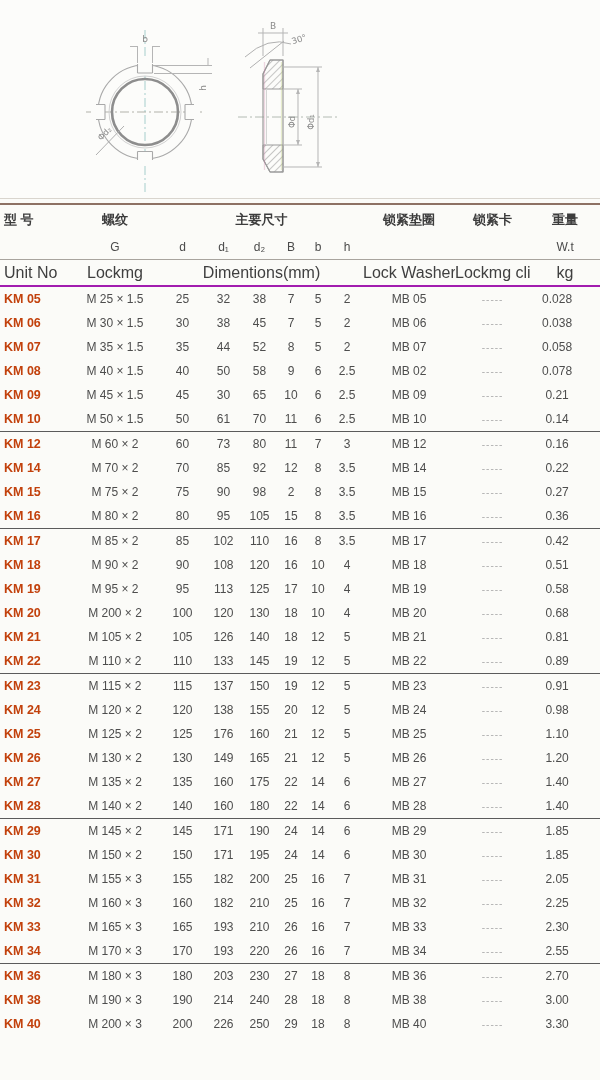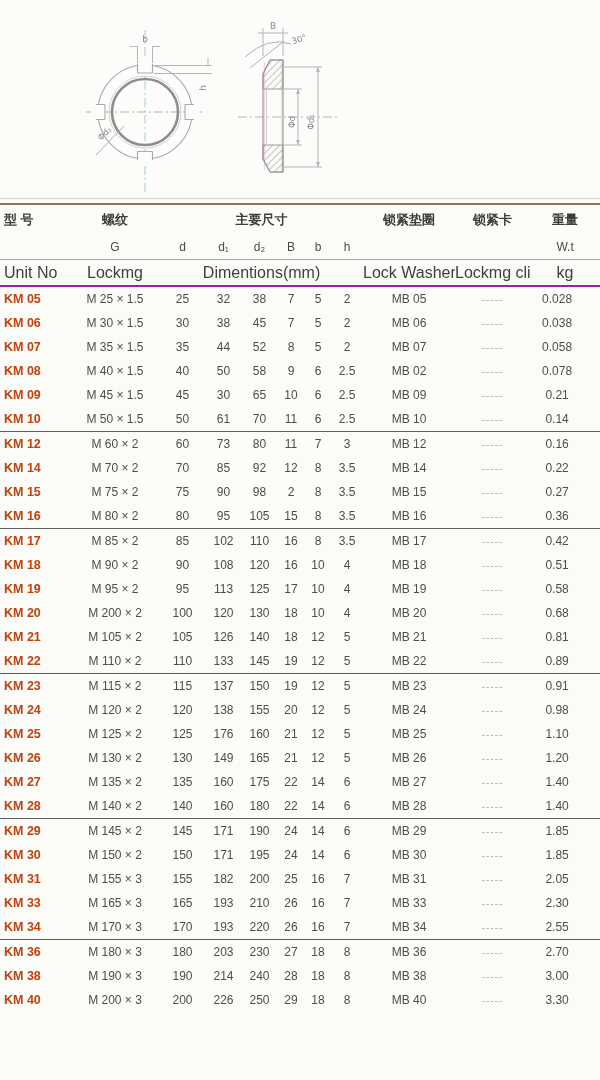--- a/index.html
+++ b/index.html
@@ -474,20 +474,33 @@
         <td>182</td>
         <td>200</td>
         <td>25</td>
         <td>16</td>
         <td>7</td>
         <td>MB 31</td>
         <td>-----</td>
         <td>2.05</td>
       </tr>
       <tr>
+        <td>KM 32</td>
+        <td>M 160 × 3</td>
+        <td>160</td>
+        <td>182</td>
+        <td>210</td>
+        <td>25</td>
+        <td>16</td>
+        <td>7</td>
+        <td>MB 32</td>
+        <td>-----</td>
+        <td>2.25</td>
+      </tr>
+      <tr>
         <td>KM 33</td>
         <td>M 165 × 3</td>
         <td>165</td>
         <td>193</td>
         <td>210</td>
         <td>26</td>
         <td>16</td>
         <td>7</td>
         <td>MB 33</td>
         <td>-----</td>

